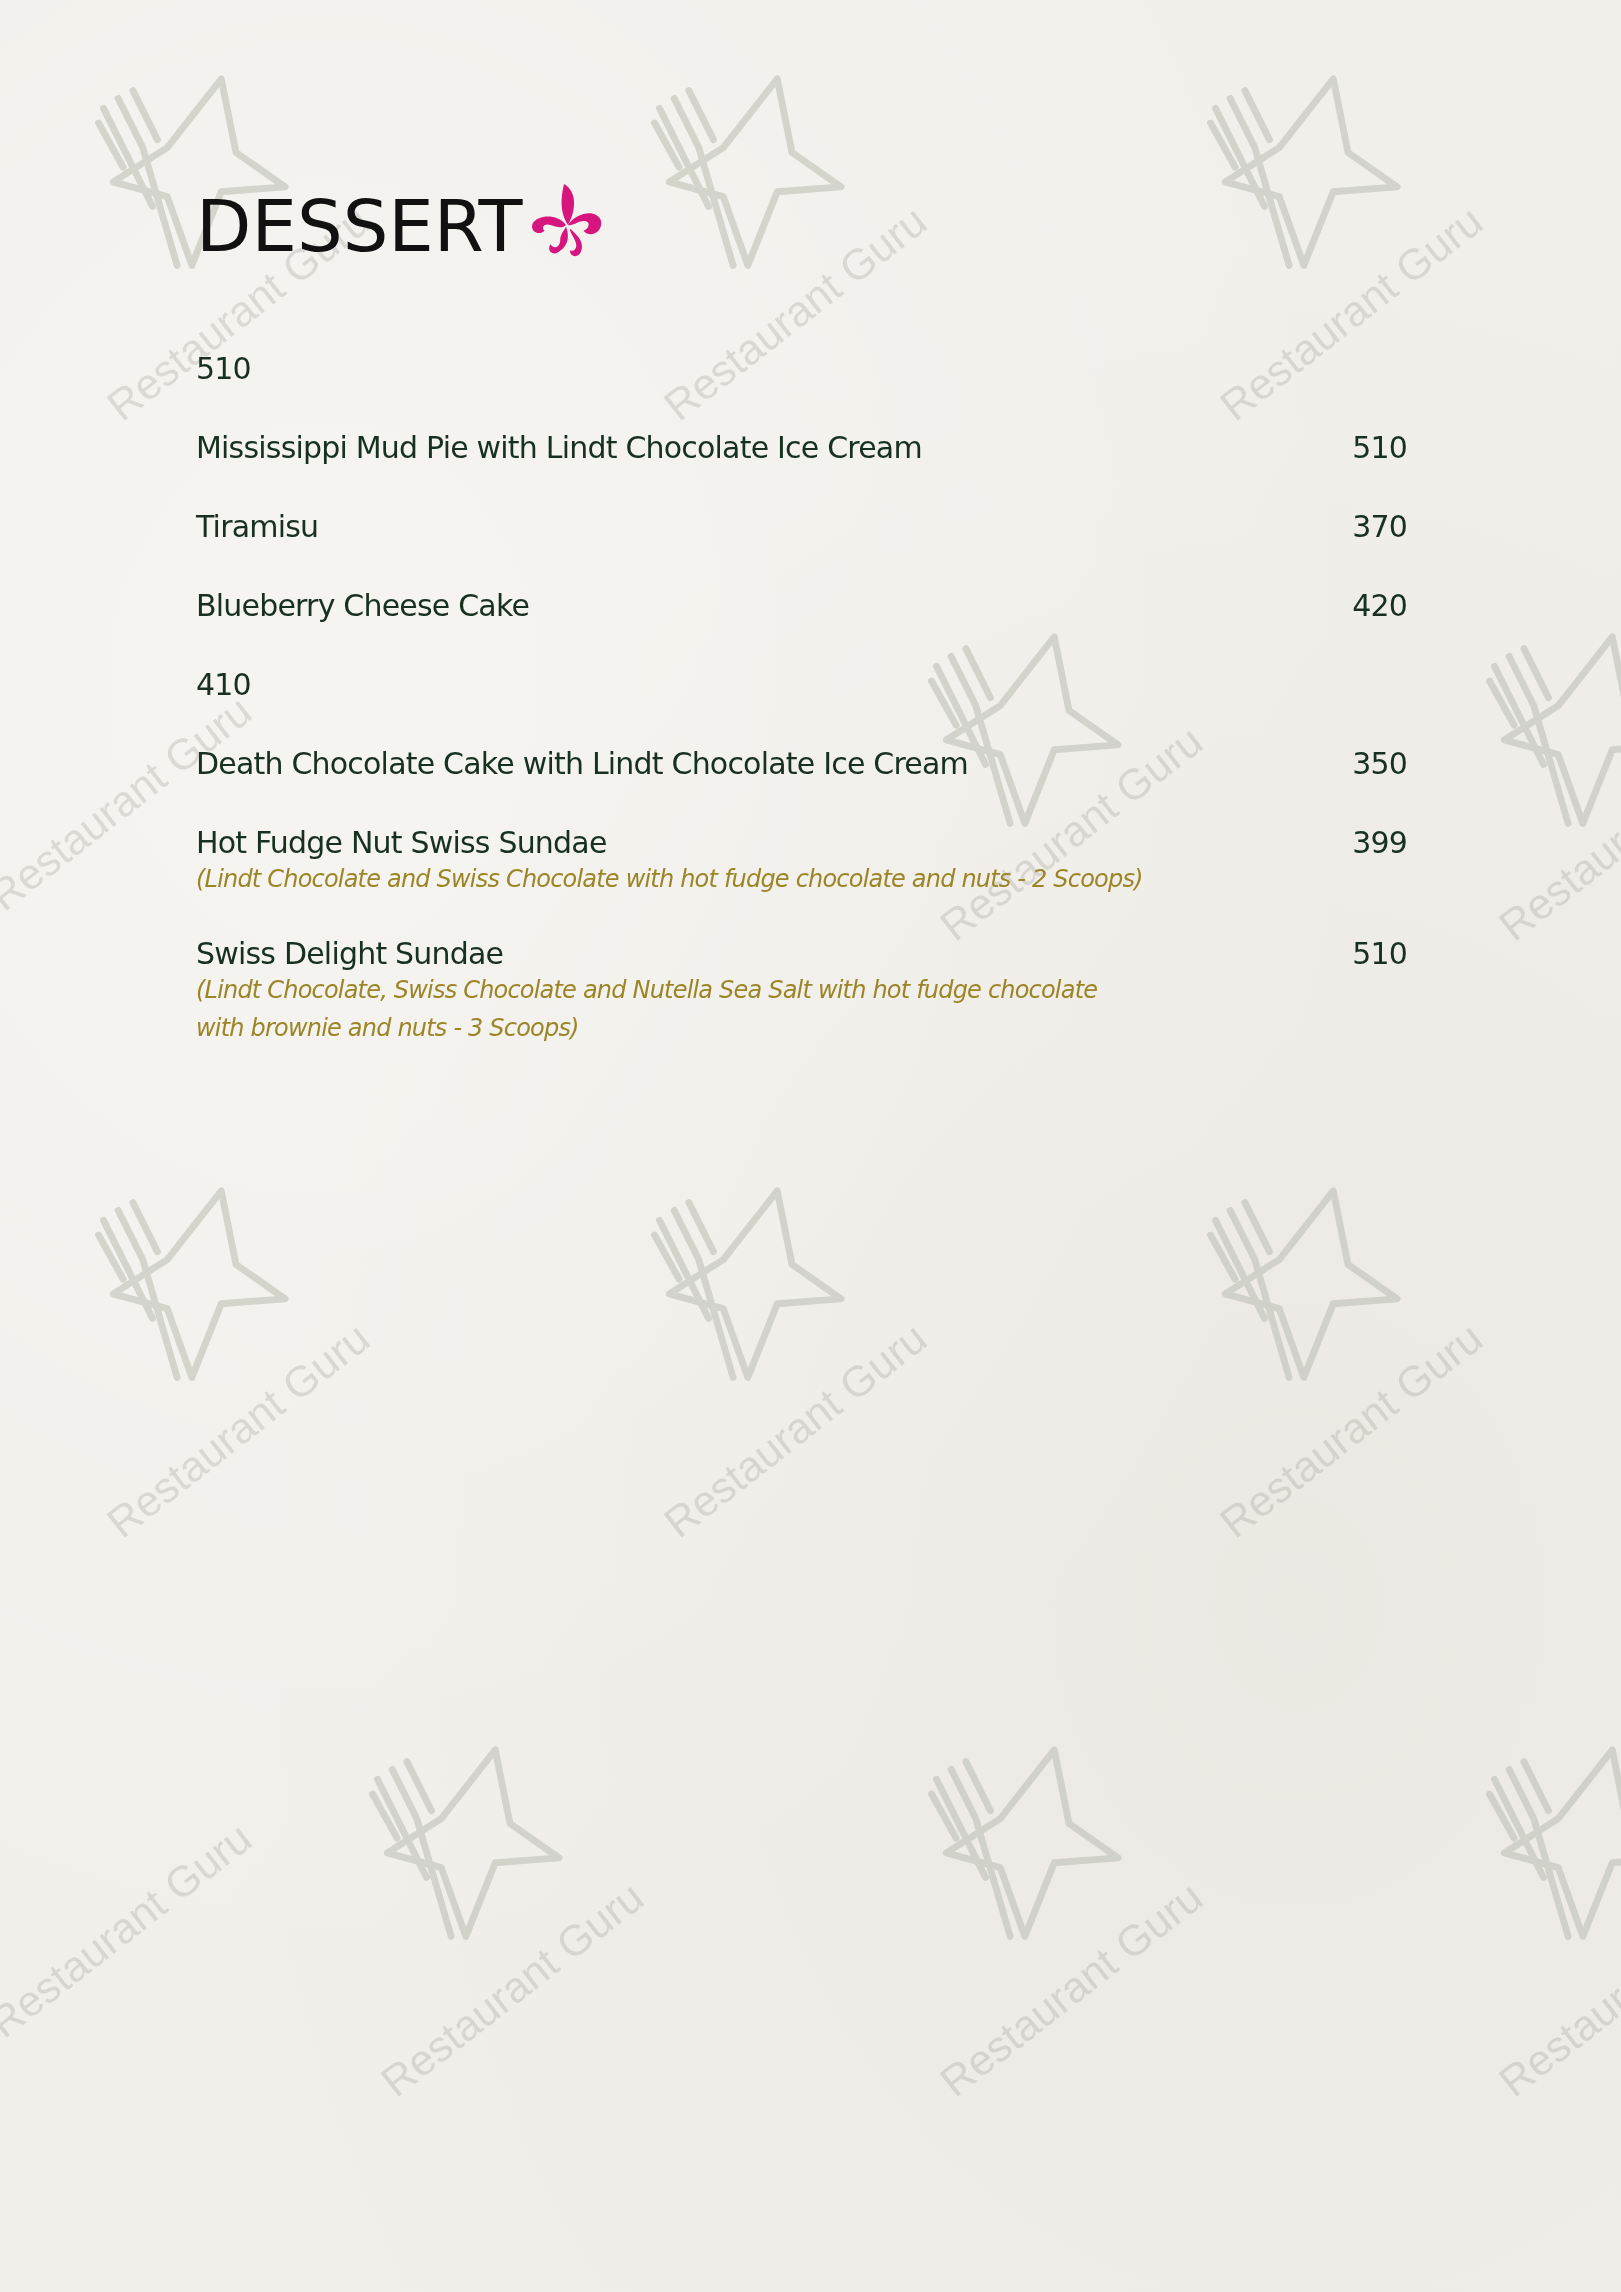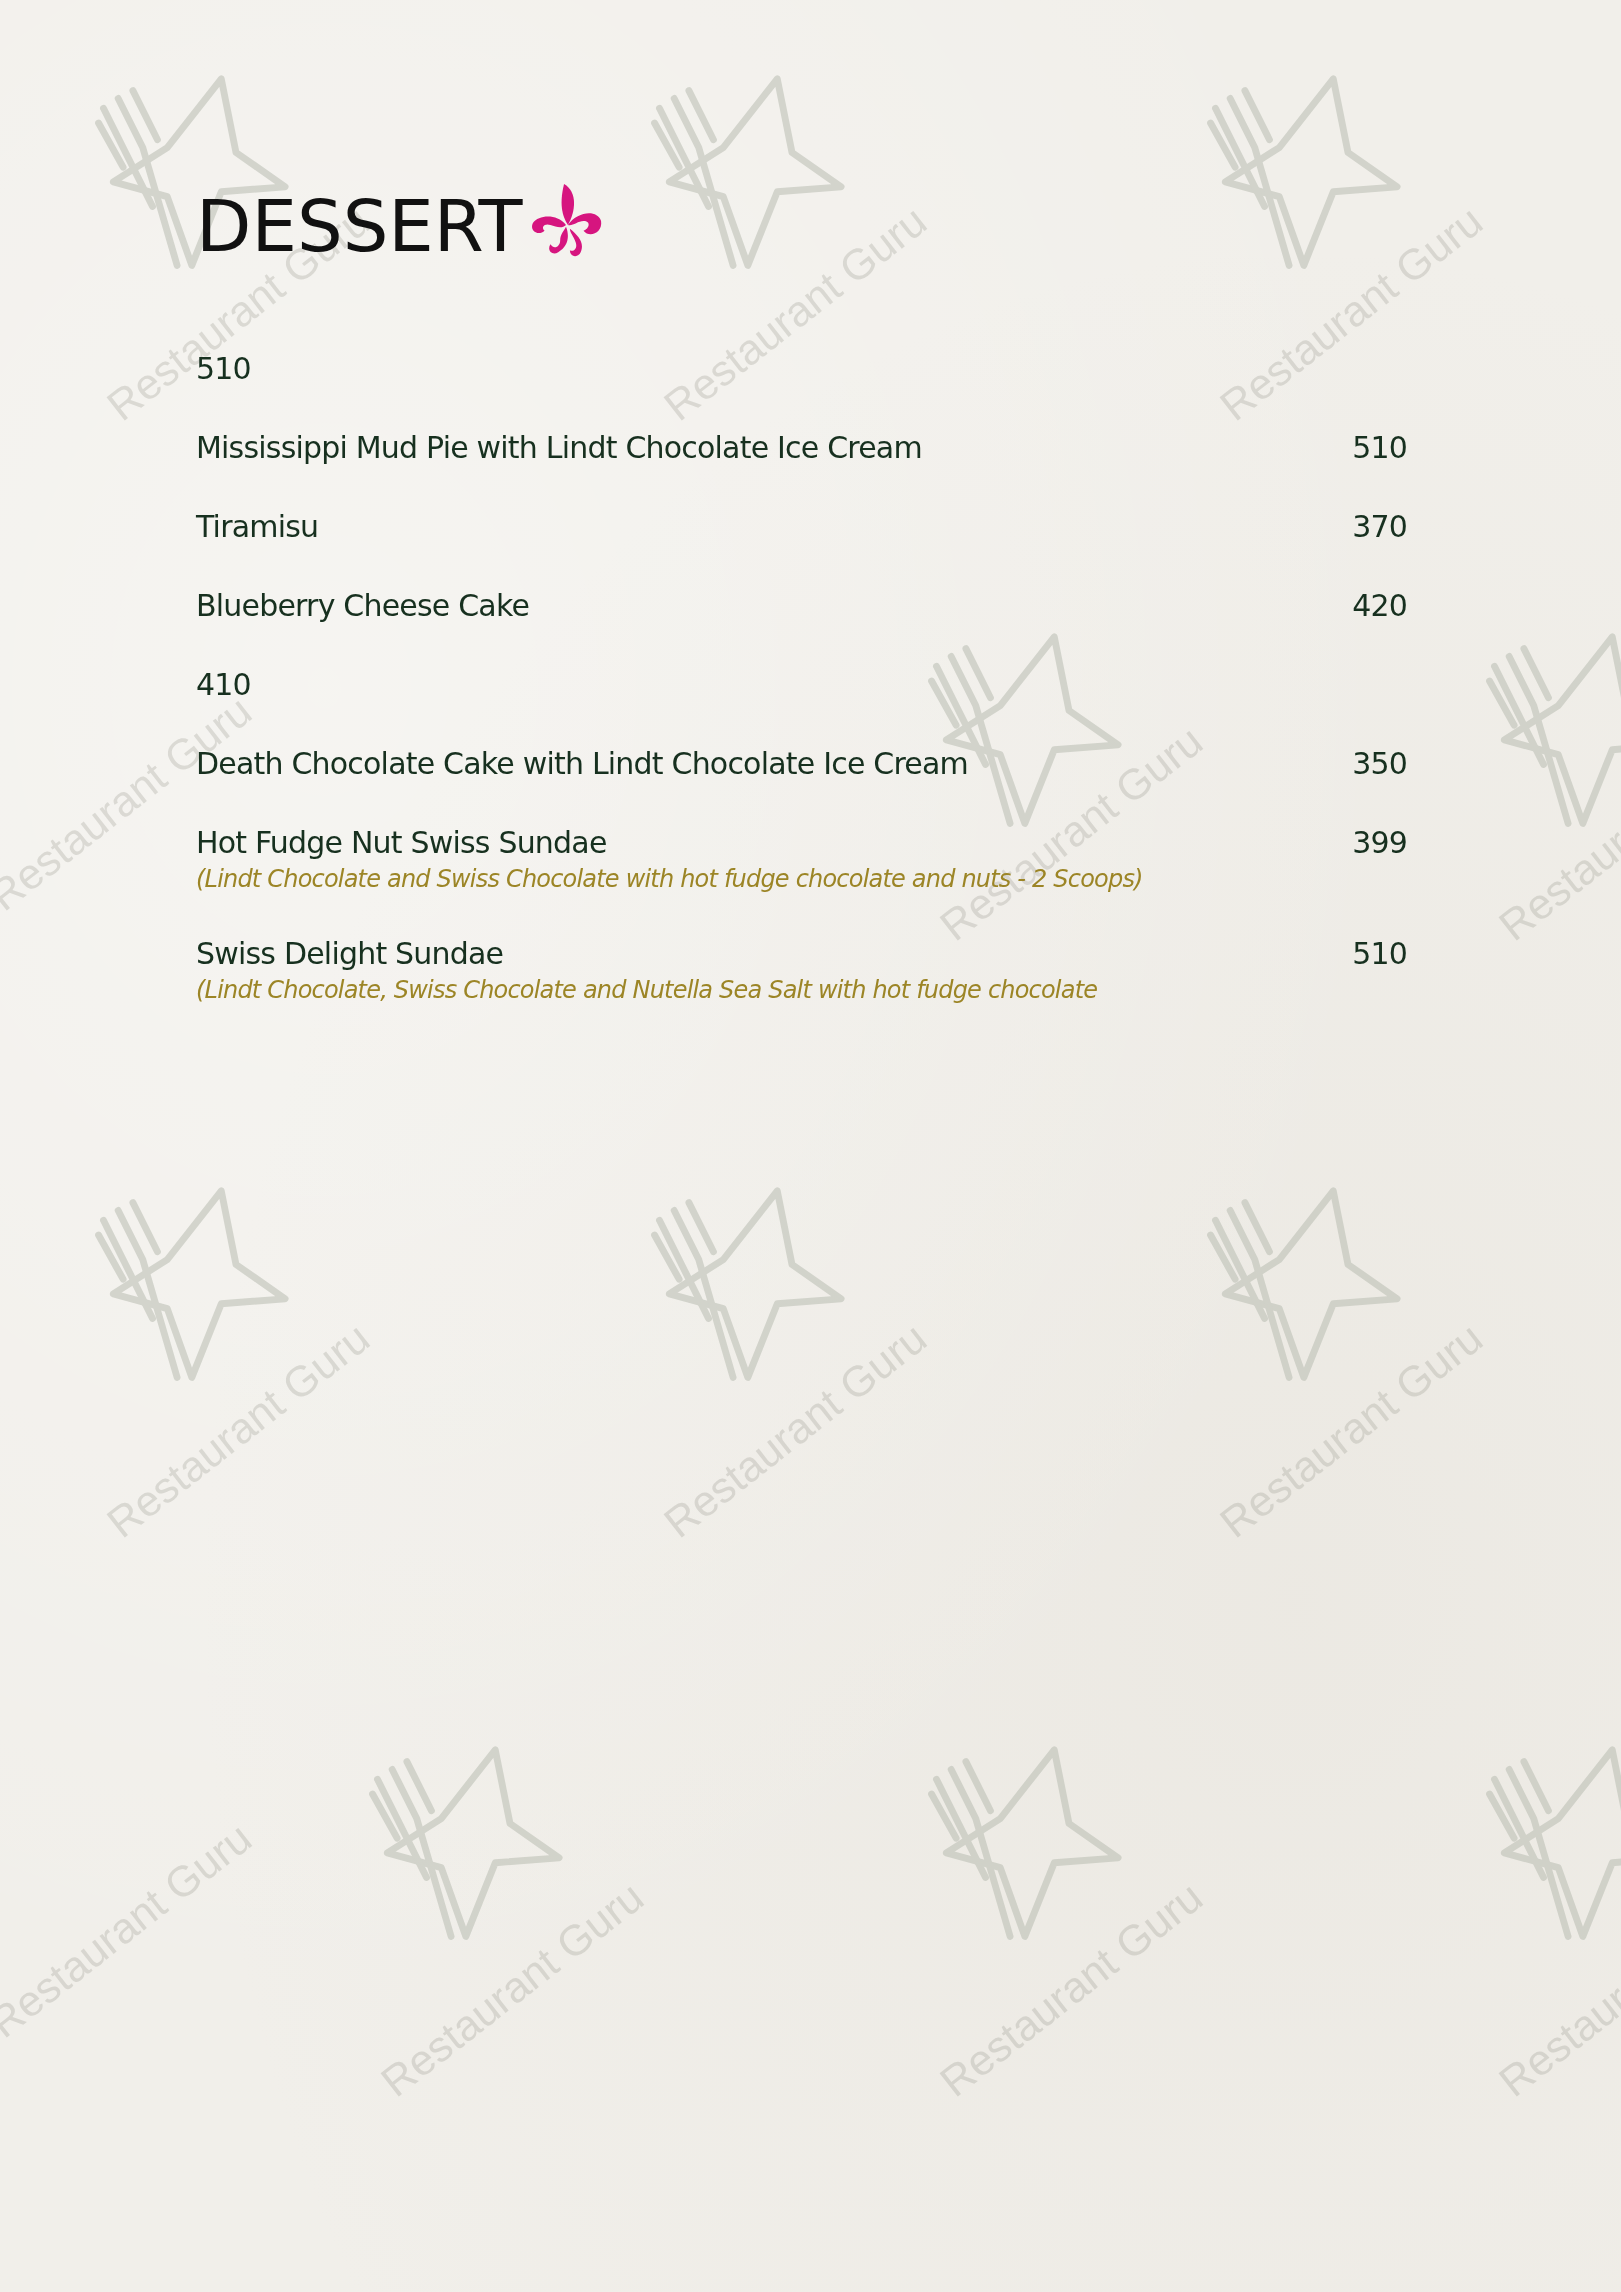--- a/index.html
+++ b/index.html
@@ -181,15 +181,16 @@
         <span class="price">399</span>
       </div>
     <div class="desc">(Lindt Chocolate and Swiss Chocolate with hot fudge chocolate and nuts - 2 Scoops)</div>
   </div>
   <div class="item">
     <div class="row">
         <span class="name">Swiss Delight Sundae</span>
         <span class="price">510</span>
       </div>
     <div class="desc">(Lindt Chocolate, Swiss Chocolate and Nutella Sea Salt with hot fudge chocolate</div>
+    <div class="desc" style="margin-top:0">with brownie and nuts - 3 Scoops)</div>
   </div>
 </div>
 
 
 </body></html>

